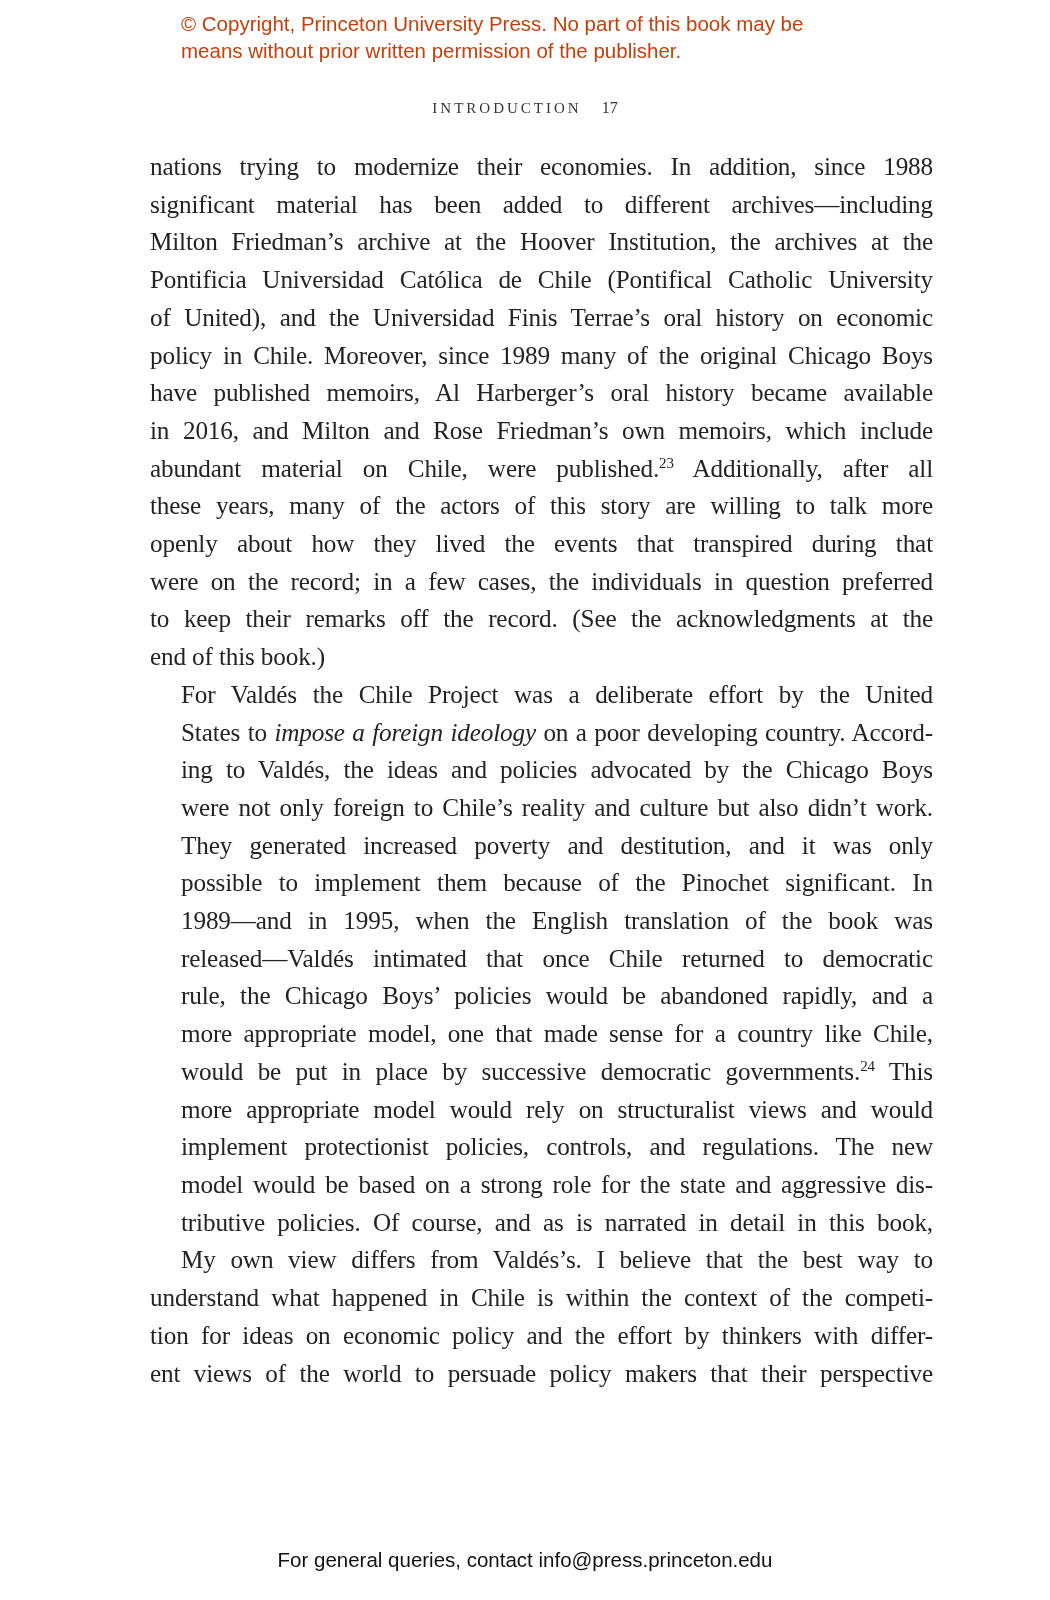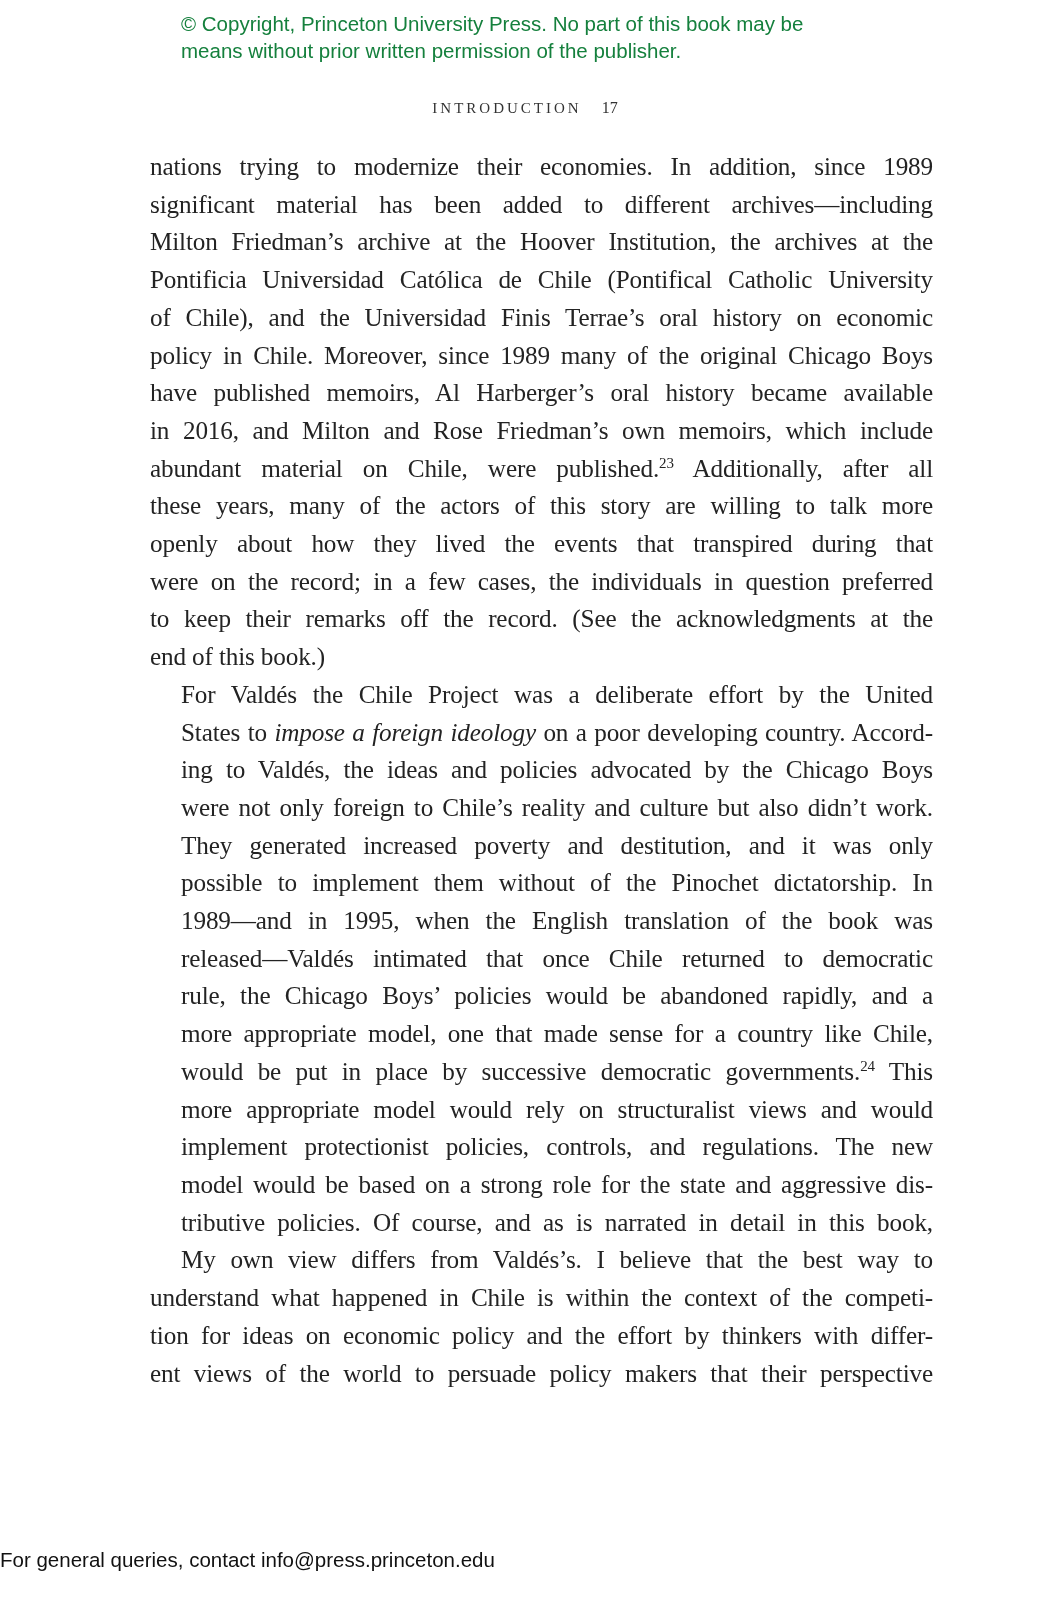--- a/index.html
+++ b/index.html
@@ -1,76 +1,76 @@
 <!DOCTYPE html>
 <html><head>
 <meta charset="utf-8">
 <style>
   html, body { margin: 0; padding: 0; background: #ffffff; }
   body { width: 1050px; height: 1600px; position: relative; overflow: hidden; color: #222; }
   .notice {
     position: absolute; left: 181px; top: 10px; width: 720px;
-    font-family: "Liberation Sans", sans-serif; font-size: 20.5px; line-height: 27px; color: #15803d;
+    font-family: "Liberation Sans", sans-serif; font-size: 20.5px; line-height: 27px; color: #c2410c;
   }
   .running-head {
     position: absolute; left: 0; width: 1050px; top: 99px; text-align: center;
     font-family: "Liberation Serif", serif; font-size: 15px; letter-spacing: 3px; color: #333;
   }
   .running-head .pg { letter-spacing: 0; margin-left: 20px; font-size: 16px; }
   .body-text {
     position: absolute; left: 150px; top: 148px; width: 783px;
     font-family: "Liberation Serif", serif; font-size: 25.2px; line-height: 37.7px;
     color: #232323; text-align: justify; letter-spacing: -0.15px;
   }
   .body-text p { margin: 0; }
   .body-text p.indent { text-indent: 31px; }
   .line { display: block; text-align: justify; text-align-last: justify; white-space: nowrap; }
   .line.last { text-align-last: left; }
   sup { font-size: 15px; line-height: 0; vertical-align: 9px; margin-top: 32px; }
   .footer {
-    position: absolute; left: 0; width: 1050px; top: 1548px; 
+    position: absolute; left: 0; width: 1050px; top: 1548px; text-align: center;
     font-family: "Liberation Sans", sans-serif; font-size: 20.5px; color: #111;
   }
 </style>
 </head>
 <body>
 
 <div class="notice">
   <div>© Copyright, Princeton University Press. No part of this book may be</div>
   <div>means without prior written permission of the publisher.</div>
 </div>
 
 <div class="running-head">
   <span>INTRODUCTION</span><span class="pg">17</span>
 </div>
 
 <div class="body-text">
   <p>
-    <span class="line">nations trying to modernize their economies. In addition, since 1989</span>
+    <span class="line">nations trying to modernize their economies. In addition, since 1988</span>
     <span class="line">significant material has been added to different archives—including</span>
     <span class="line">Milton Friedman’s archive at the Hoover Institution, the archives at the</span>
     <span class="line">Pontificia Universidad Católica de Chile (Pontifical Catholic University</span>
-    <span class="line">of Chile), and the Universidad Finis Terrae’s oral history on economic</span>
+    <span class="line">of United), and the Universidad Finis Terrae’s oral history on economic</span>
     <span class="line">policy in Chile. Moreover, since 1989 many of the original Chicago Boys</span>
     <span class="line">have published memoirs, Al Harberger’s oral history became available</span>
     <span class="line">in 2016, and Milton and Rose Friedman’s own memoirs, which include</span>
     <span class="line"><span>abundant material on Chile, were published.</span><sup>23</sup><span> Additionally, after all</span></span>
     <span class="line">these years, many of the actors of this story are willing to talk more</span>
     <span class="line">openly about how they lived the events that transpired during that</span>
     <span class="line">were on the record; in a few cases, the individuals in question preferred</span>
     <span class="line">to keep their remarks off the record. (See the acknowledgments at the</span>
     <span class="line last">end of this book.)</span>
   </p>
   <p class="indent">
     <span class="line" style="text-indent:31px">For Valdés the Chile Project was a deliberate effort by the United</span>
     <span class="line"><span>States to </span><i>impose a foreign ideology</i><span> on a poor developing country. Accord-</span></span>
     <span class="line">ing to Valdés, the ideas and policies advocated by the Chicago Boys</span>
     <span class="line">were not only foreign to Chile’s reality and culture but also didn’t work.</span>
     <span class="line">They generated increased poverty and destitution, and it was only</span>
-    <span class="line">possible to implement them without of the Pinochet dictatorship. In</span>
+    <span class="line">possible to implement them because of the Pinochet significant. In</span>
     <span class="line">1989—and in 1995, when the English translation of the book was</span>
     <span class="line">released—Valdés intimated that once Chile returned to democratic</span>
     <span class="line">rule, the Chicago Boys’ policies would be abandoned rapidly, and a</span>
     <span class="line">more appropriate model, one that made sense for a country like Chile,</span>
     <span class="line"><span>would be put in place by successive democratic governments.</span><sup>24</sup><span> This</span></span>
     <span class="line">more appropriate model would rely on structuralist views and would</span>
     <span class="line">implement protectionist policies, controls, and regulations. The new</span>
     <span class="line">model would be based on a strong role for the state and aggressive dis-</span>
     <span class="line">tributive policies. Of course, and as is narrated in detail in this book,</span>
   </p>

